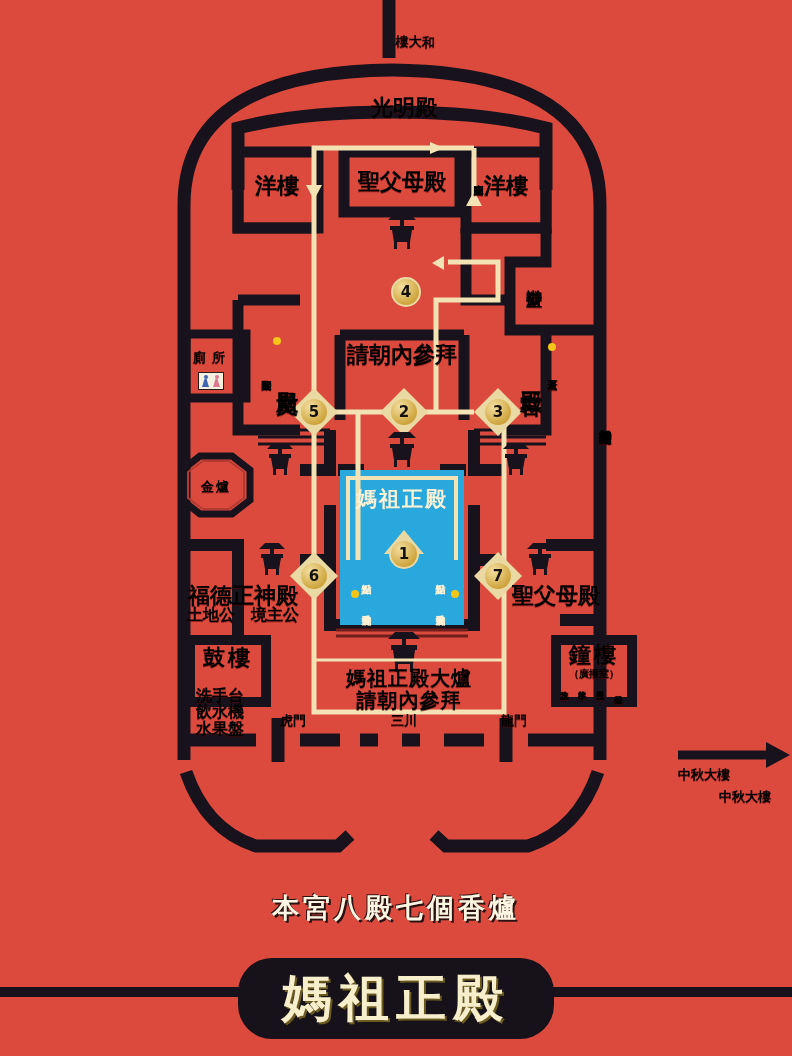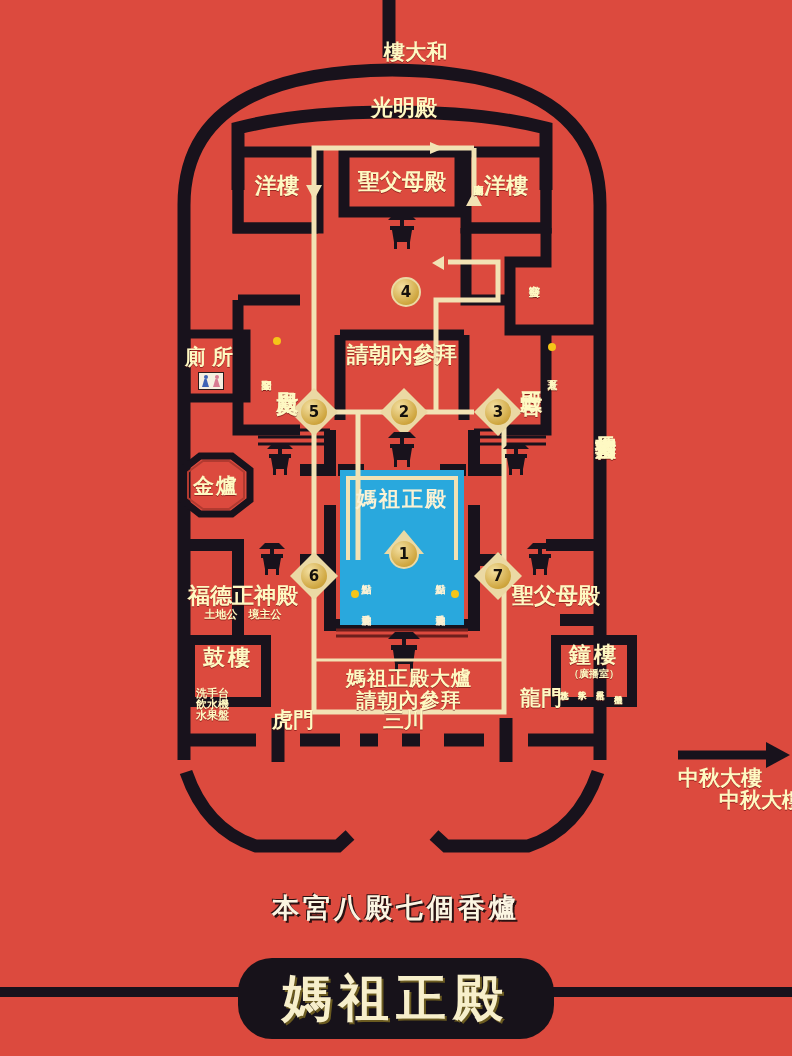--- a/index.html
+++ b/index.html
@@ -1,21 +1,21 @@
 <!DOCTYPE html>
 <html><head>
 <meta charset="utf-8">
 <style>
   html,body{margin:0;padding:0;background:#DC4A3E;}
   body{
     width:792px;height:1056px;position:relative;overflow:hidden;
     font-family:"DejaVu Sans","Liberation Sans",sans-serif;
   }
   #map{position:absolute;inset:0;width:792px;height:1056px;}
-  .lbl{position:absolute;color:#fef9c3;font-weight:bold;line-height:1.02;
+  .lbl{position:absolute;color:#000000;font-weight:bold;line-height:1.02;
        text-shadow:0 1px 0 rgba(90,10,10,.55);white-space:pre;pointer-events:none;}
   .vert{writing-mode:vertical-rl;text-orientation:upright;}
   .ctr{transform:translate(-50%,-50%);}
   .cream{color:#FBF2D5;}
   .num{position:absolute;transform:translate(-50%,-50%);
        width:30px;height:30px;border-radius:50%;
        background:radial-gradient(circle at 35% 30%,#F3DFA0,#CFA63F 70%,#B98F2C);
        border:2px solid #EBD9A4;box-sizing:border-box;
        color:#15110C;font-size:15px;font-weight:bold;
        display:flex;align-items:center;justify-content:center;z-index:6;}
@@ -30,22 +30,22 @@
   .titlebar{position:absolute;left:50%;transform:translateX(-50%);
      background:#17121A;border-radius:34px;padding:7px 44px;z-index:8;}
   .titlebar span{color:#F7EFCB;font-size:50px;font-weight:bold;letter-spacing:7px;
      text-shadow:2px 2px 0 #6a5a20;}
   .subt{position:absolute;left:50%;transform:translateX(-50%);
      color:#FBF5E2;font-size:27px;font-weight:bold;letter-spacing:4px;
      text-shadow:2px 2px 0 #2a1212,-1px -1px 0 #2a1212;z-index:8;}
   .dot{position:absolute;width:8px;height:8px;border-radius:50%;
      background:#F5C518;transform:translate(-50%,-50%);}
   .big{font-size:22px;}
-  .mid{font-size:21px;}
-  .sm{font-size:11px;}
+  .mid{font-size:13px;}
+  .sm{font-size:16px;}
   .xs{font-size:10px;}
   .xxs{font-size:8.5px;}
 </style>
 </head>
 <body>
 
 <svg id="map" viewBox="0 0 792 1056">
   <rect x="0" y="0" width="792" height="1056" fill="#DC4A3E"></rect>
 
   <g fill="none" stroke="#18121C" stroke-width="13" stroke-linecap="butt">
@@ -278,21 +278,21 @@
 <span class="dot" style="left:355px;top:594px;"></span>
 <div class="lbl cream vert xs ctr" style="left:440px;top:576px;text-shadow:none;">點燈</div>
 <div class="lbl cream vert xs ctr" style="left:440px;top:607px;text-shadow:none;">油香處</div>
 <span class="dot" style="left:455px;top:594px;"></span>
 
 <div class="lbl ctr" style="left:409px;top:678px;font-size:20px;letter-spacing:1px;">媽祖正殿大爐</div>
 <div class="lbl ctr" style="left:409px;top:700px;font-size:20px;letter-spacing:1px;">請朝內參拜</div>
 
 <div class="lbl mid ctr" style="left:293px;top:721px;">虎門</div>
 <div class="lbl mid ctr" style="left:404px;top:721px;">三川</div>
-<div class="lbl mid ctr" style="left:514px;top:699px;margin-left:27px;">龍門</div>
+<div class="lbl mid ctr" style="left:514px;top:721px;">龍門</div>
 
 <div class="lbl mid" style="left:678px;top:768px;">中秋大樓</div>
 <div class="lbl mid" style="left:678px;top:790px;padding-left:41px;">中秋大樓</div>
 
 <div class="num" style="left:404px;top:554px;">1</div>
 <div class="num" style="left:404px;top:412px;">2</div>
 <div class="num" style="left:498px;top:412px;">3</div>
 <div class="num" style="left:406px;top:292px;">4</div>
 <div class="num" style="left:314px;top:412px;">5</div>
 <div class="num" style="left:314px;top:576px;">6</div>

